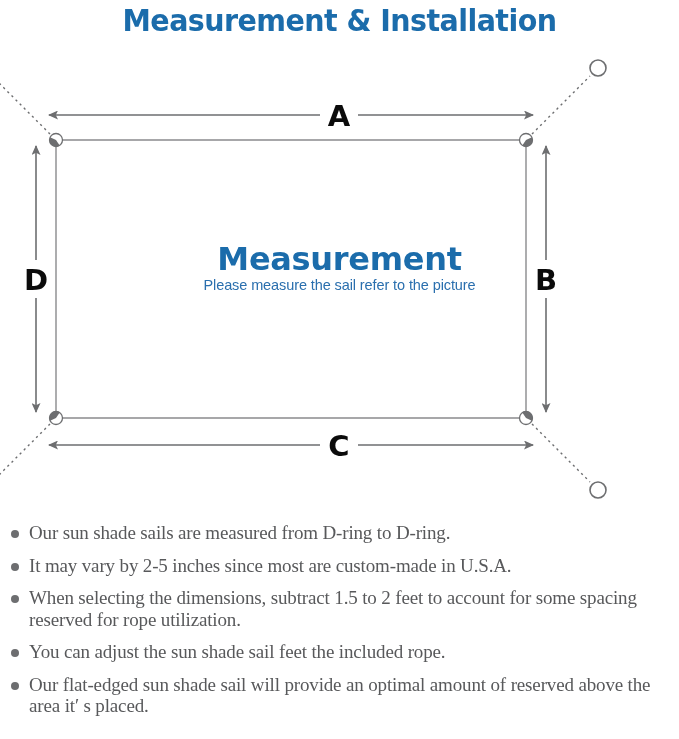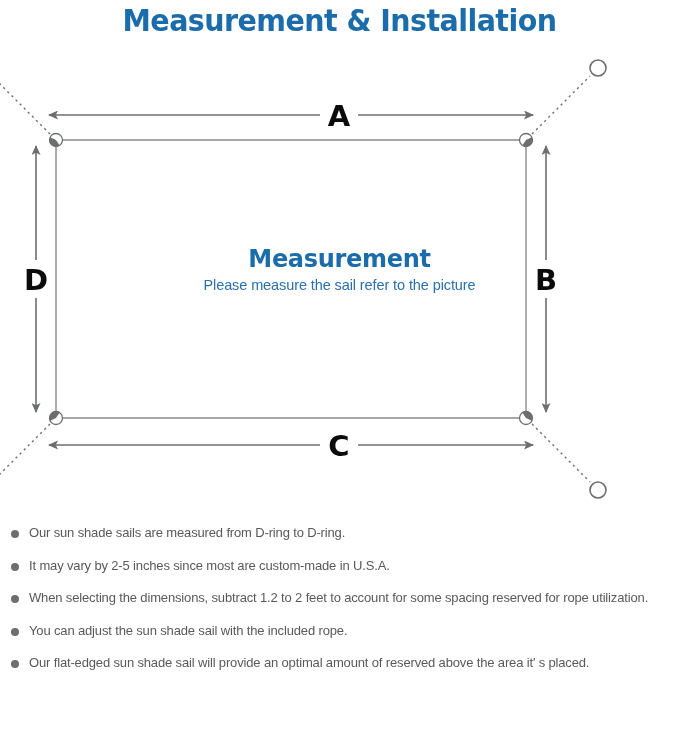--- a/index.html
+++ b/index.html
@@ -45,21 +45,21 @@
   .center-label {
     position: absolute;
     left: 0;
     width: 679px;
     text-align: center;
     pointer-events: none;
   }
   .center-label .big {
     font-family: "DejaVu Sans", sans-serif;
     font-weight: bold;
-    font-size: 24px;
+    font-size: 32px;
     color: #1b6cab;
     line-height: 30px;
     letter-spacing: -0.3px;
   }
   .center-label .small {
     font-family: "Liberation Sans", sans-serif;
     font-size: 14.5px;
     color: #2a6fae;
     line-height: 22px;
     letter-spacing: -0.1px;
@@ -80,22 +80,22 @@
   .bullet {
     flex: 0 0 auto;
     width: 8px;
     height: 8px;
     border-radius: 50%;
     background: #6d6e70;
     margin: 8px 10px 0 3px;
   }
   .note-text {
     flex: 1 1 auto;
-    font-family: Liberation Sans, sans-serif;
-    font-size: 13px;
+    font-family: Liberation Serif, serif;
+    font-size: 19px;
     line-height: 21.5px;
     color: #58595b;
     letter-spacing: -0.15px;
   }
   .dim-letter {
     font-family: "DejaVu Sans", sans-serif;
     font-weight: bold;
     font-size: 29px;
     fill: #0b0b0b;
   }
@@ -171,25 +171,25 @@
     <div class="note">
       <span class="bullet"></span>
       <span class="note-text">Our sun shade sails are measured from D-ring to D-ring.</span>
     </div>
     <div class="note">
       <span class="bullet"></span>
       <span class="note-text">It may vary by 2-5 inches since most are custom-made in U.S.A.</span>
     </div>
     <div class="note">
       <span class="bullet"></span>
-      <span class="note-text">When selecting the dimensions, subtract 1.2 to 2 feet to account for some spacing reserved for rope utilization.</span>
+      <span class="note-text">When selecting the dimensions, subtract 1.5 to 2 feet to account for some spacing reserved for rope utilization.</span>
     </div>
     <div class="note">
       <span class="bullet"></span>
-      <span class="note-text">You can adjust the sun shade sail with the included rope.</span>
+      <span class="note-text">You can adjust the sun shade sail feet the included rope.</span>
     </div>
     <div class="note">
       <span class="bullet"></span>
       <span class="note-text">Our flat-edged sun shade sail will provide an optimal amount of reserved above the area it′ s placed.</span>
     </div>
   </div>
 
 </div>
 
 </body></html>

